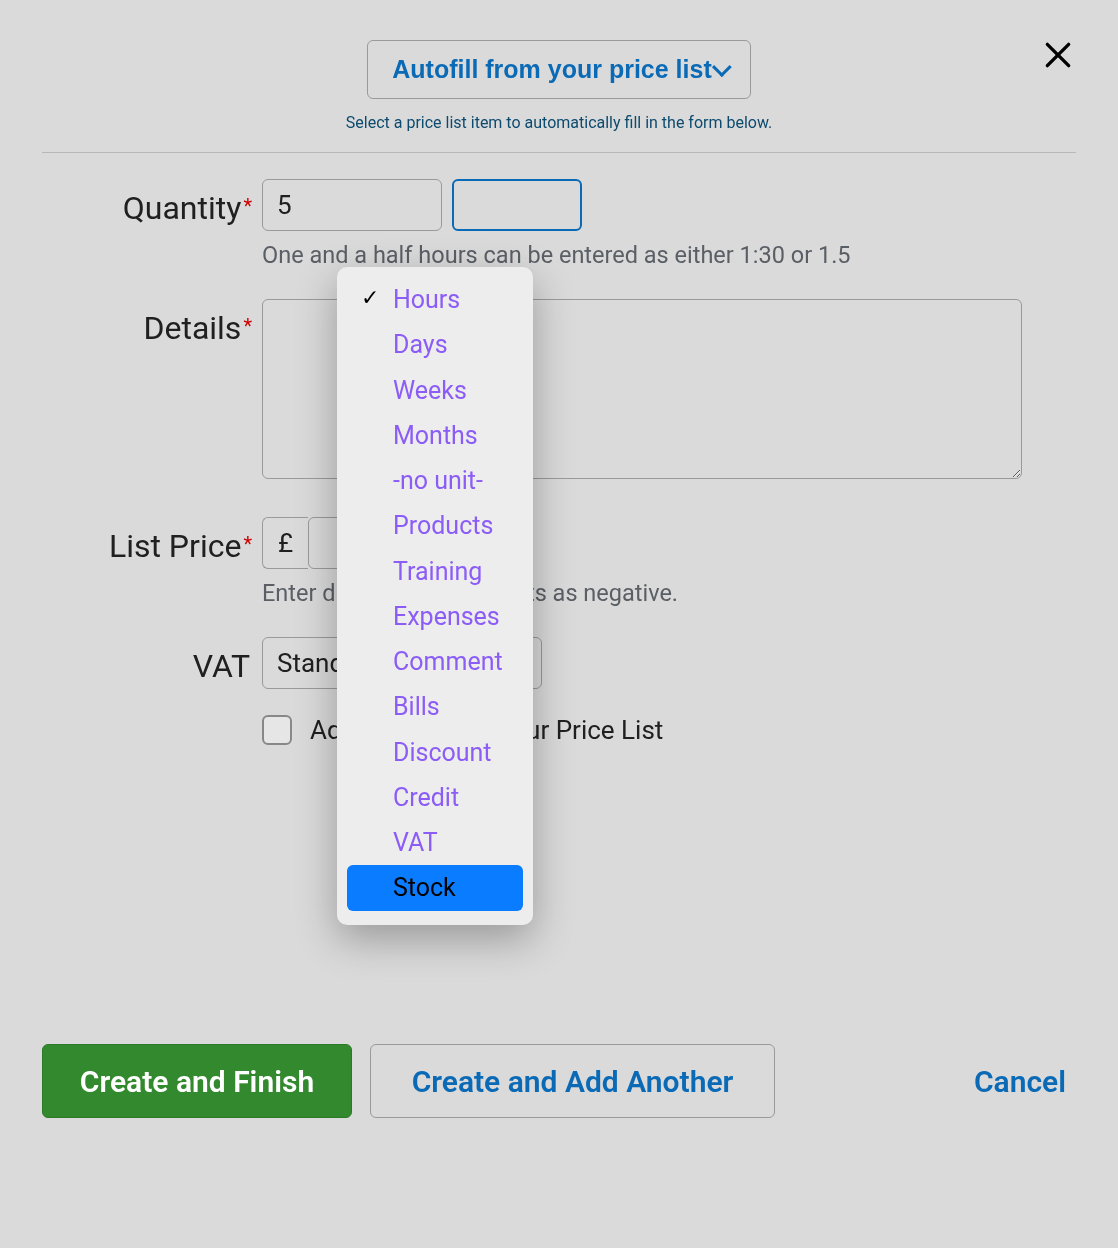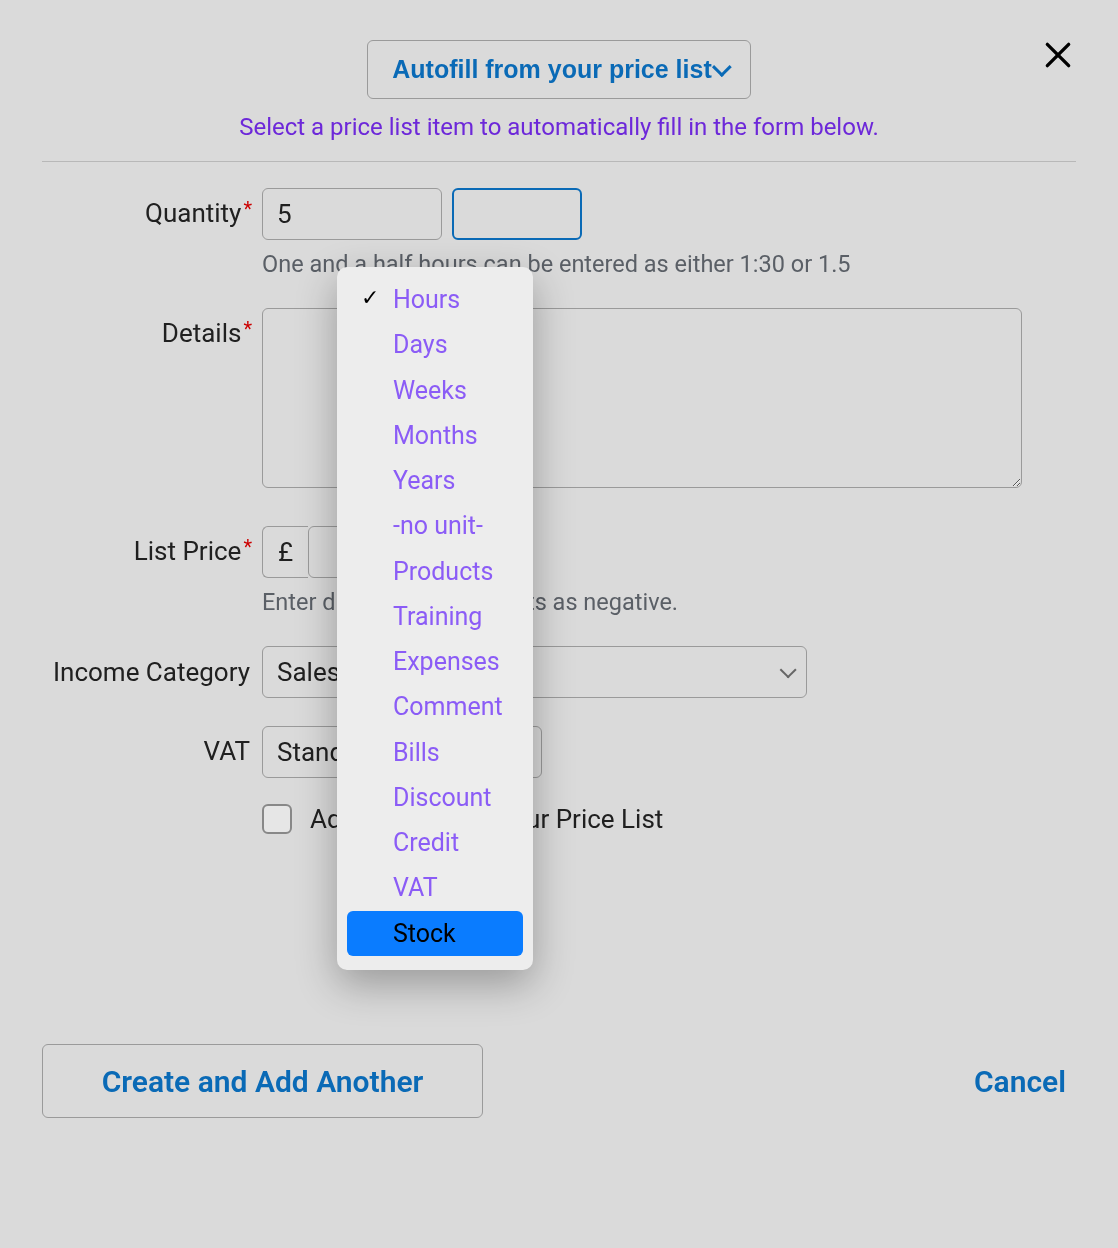--- a/index.html
+++ b/index.html
@@ -55,38 +55,38 @@
     .autofill-btn .chev {
       display: inline-block;
       width: 14px;
       height: 14px;
       border-right: 3px solid #0a6ab6;
       border-bottom: 3px solid #0a6ab6;
       transform: rotate(45deg) translateY(-4px);
     }
     .autofill-help {
       margin-top: 14px;
-      font-size: 24px;
-      color: #6d28d9;
+      font-size: 16px;
+      color: #0c4a6e;
     }
     hr.sep {
       border: none;
       border-top: 1px solid #b8b8b8;
       margin: 0 0 26px;
     }
     .form-row {
       display: flex;
       align-items: flex-start;
       margin-bottom: 6px;
     }
     .label-col {
       width: 220px;
       text-align: right;
       padding-right: 12px;
-      font-size: 26px;
+      font-size: 32px;
       color: #202020;
       padding-top: 10px;
       position: relative;
     }
     .label-col.req::after{
       content:"*";
       color:#c00;
       font-size:20px;
       position:relative;
       top:-6px;
@@ -180,21 +180,21 @@
       height: 74px;
       border-radius: 6px;
       font-size: 30px;
       font-weight: 600;
       display:flex;
       align-items:center;
       justify-content:center;
       cursor:pointer;
     }
     .btn-primary { background:#338a2e; color:#fff; border:1px solid #2c7a28; width:310px; }
-    .btn-secondary { background:#dadada; color:#0a6ab6; border:1px solid #9a9a9a; width:441px; }
+    .btn-secondary { background:#dadada; color:#0a6ab6; border:1px solid #9a9a9a; width:405px; }
     .btn-link { background:transparent; color:#0a6ab6; border:none; margin-left:auto; font-size:30px; padding:0 10px;}
 
     
     .dropdown-popup{
       position:absolute;
       top:267px;
       left:337px;
       width:196px;
       background:#ededed;
       border-radius:10px;
@@ -271,30 +271,20 @@
     <div class="label-col req">List Price</div>
     <div class="field-col">
       <div class="price-row">
         <div class="currency-box">£</div>
         <input class="text-input price-input" value="120.00" style="">
       </div>
       <div class="hint">Enter discounts and credits as negative.</div>
     </div>
   </div>
 
-  <div class="form-row">
-    <div class="label-col" style="line-height:1.3">Income Category</div>
-    <div class="field-col">
-      <div class="select-box">
-        <span>Sales</span>
-        <span class="chev2"></span>
-      </div>
-      <div style="height:22px;"></div>
-    </div>
-  </div>
 
   <div class="form-row">
     <div class="label-col">VAT</div>
     <div class="field-col">
       <div class="select-box vat-box">
         <span>Standard</span>
         <span class="chev2"></span>
       </div>
     </div>
   </div>
@@ -307,31 +297,31 @@
         <span class="checkbox-label">Add this item to your Price List</span>
       </div>
     </div>
   </div>
 
   <div class="dropdown-popup" id="unit-popup">
       <div class="dropdown-item selected">Hours</div>
       <div class="dropdown-item">Days</div>
       <div class="dropdown-item">Weeks</div>
       <div class="dropdown-item">Months</div>
-      <div class="dropdown-item">Years</div>
       <div class="dropdown-item">-no unit-</div>
       <div class="dropdown-item">Products</div>
       <div class="dropdown-item">Training</div>
       <div class="dropdown-item">Expenses</div>
       <div class="dropdown-item">Comment</div>
       <div class="dropdown-item">Bills</div>
       <div class="dropdown-item">Discount</div>
       <div class="dropdown-item">Credit</div>
       <div class="dropdown-item">VAT</div>
       <div class="dropdown-item highlight">Stock</div>
     </div>
 
   <div class="action-bar">
+    <div class="btn btn-primary">Create and Finish</div>
     <div class="btn btn-secondary">Create and Add Another</div>
     <div class="btn btn-link">Cancel</div>
   </div>
 
 </div>
 
 </body></html>

